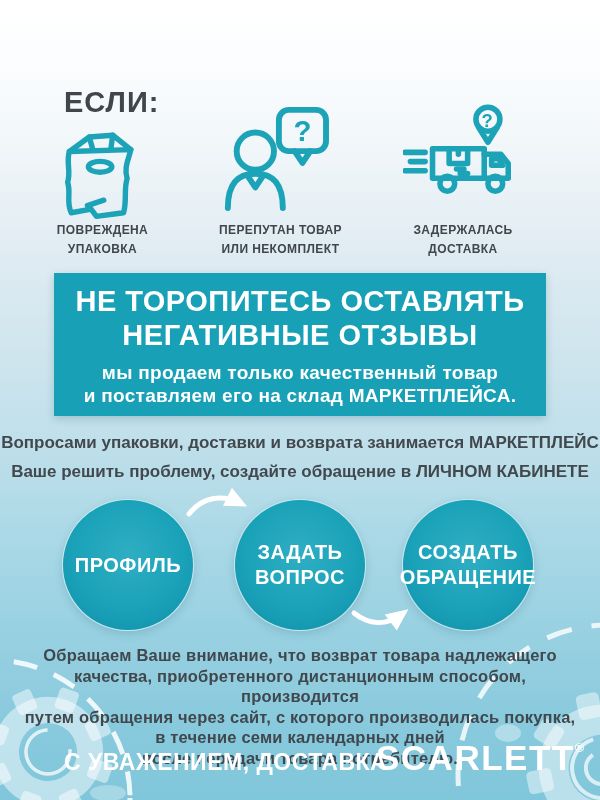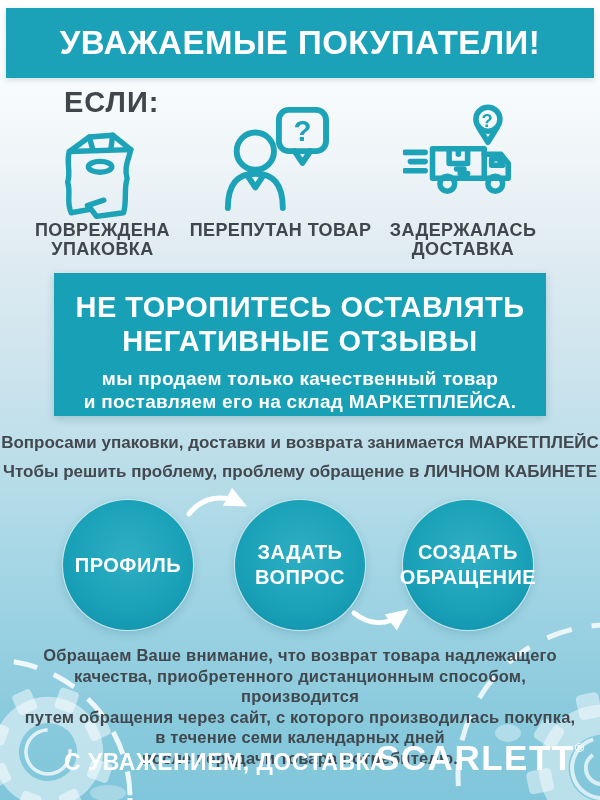--- a/index.html
+++ b/index.html
@@ -10,31 +10,31 @@
   }
   .abs{position:absolute;}
   
   #banner{top:8px;left:6px;right:6px;height:70px;background:#1CA2B8;
     display:flex;align-items:center;justify-content:center;
     box-shadow:0 2px 6px rgba(20,90,110,.18);}
   #banner .t{color:#fff;font-weight:bold;font-size:33px;letter-spacing:.5px;white-space:nowrap;}
   
   #if-heading{top:86px;left:64px;font-size:29px;font-weight:bold;color:#41464C;letter-spacing:1px;}
   
-  .issue-label{top:221px;text-align:center;color:#3F464C;font-weight:bold;font-size:18px;line-height:19px;letter-spacing:.4px;}
+  .issue-label{top:221px;text-align:center;color:#3F464C;font-weight:bold;font-size:12px;line-height:19px;letter-spacing:.4px;}
   #il1{left:20px;width:165px;}
   #il2{left:183px;width:195px;}
   #il3{left:377px;width:172px;}
   .icn{stroke:#1CA3B8;fill:none;stroke-width:6;stroke-linecap:round;stroke-linejoin:round;}
   .icn-txt{fill:#1CA3B8;stroke:none;font-weight:bold;font-family:"Liberation Sans",sans-serif;}
   
   #notice{top:273px;left:54px;width:492px;height:143px;background:#17A0B6;
     box-shadow:0 3px 8px rgba(20,90,110,.22);text-align:center;color:#fff;}
   #notice .tl{font-size:29px;font-weight:bold;line-height:34px;letter-spacing:.5px;}
-  #notice .tl1{margin-top:17px;}
+  #notice .tl1{margin-top:11px;}
   #notice .st{font-size:19px;font-weight:bold;line-height:23px;letter-spacing:.3px;}
   #notice .st1{margin-top:9px;}
   
   .info-line{left:0;right:0;text-align:center;color:#42484E;font-weight:bold;font-size:17px;}
   #info1{top:433px;}
   #info2{top:462px;}
   
   .step{width:132px;height:132px;border-radius:50%;top:499px;
     background:radial-gradient(circle at 50% 42%,#2FAEC3 0%,#1AA2B9 55%,#0D8DA7 100%);
     border:1.5px solid rgba(255,255,255,.75);box-sizing:border-box;
@@ -91,23 +91,20 @@
         <rect x="-10" y="-66" width="20" height="22" rx="4" transform="rotate(270)"></rect>
         <rect x="-10" y="-66" width="20" height="22" rx="4" transform="rotate(315)"></rect>
       </g>
       <circle r="26" fill="none" stroke="rgba(255,255,255,0.7)" stroke-width="3.5" stroke-dasharray="120 40"></circle>
       <circle r="14" fill="none" stroke="rgba(255,255,255,0.7)" stroke-width="3.5" stroke-dasharray="60 26"></circle>
     </g>
     <ellipse cx="508" cy="733" rx="13" ry="9" fill="rgba(255,255,255,0.35)"></ellipse>
     <ellipse cx="108" cy="793" rx="18" ry="8" fill="rgba(255,255,255,0.3)"></ellipse>
   </svg>
 
-  <div id="banner" class="abs">
-    <span class="t">УВАЖАЕМЫЕ ПОКУПАТЕЛИ!</span>
-  </div>
 
   <div id="if-heading" class="abs">ЕСЛИ:</div>
 
   <svg class="abs" style="left:60px;top:128px;" width="82" height="92" viewBox="0 0 90 102">
     <g class="icn" stroke-width="5.5">
       <path d="M10,26 L32,10 L58,8 L78,24"></path>
       <path d="M32,10 L36,24 M58,8 L56,23"></path>
       <path d="M10,26 C6,38 12,48 8,60 C12,72 6,82 12,94 L34,90 L40,98 L70,94 C74,80 70,68 74,56 C70,44 76,34 78,24 Z"></path>
       <ellipse cx="44" cy="43" rx="13" ry="6"></ellipse>
       <path d="M30,86 L48,80"></path>
@@ -140,35 +137,36 @@
     </g>
     <text class="icn-txt" x="85" y="26" font-size="20">?</text>
   </svg>
 
   <div id="il1" class="abs issue-label">
     <div>ПОВРЕЖДЕНА</div>
     <div>УПАКОВКА</div>
   </div>
   <div id="il2" class="abs issue-label">
     <div>ПЕРЕПУТАН ТОВАР</div>
+    <div>ИЛИ НЕКОМПЛЕКТ</div>
   </div>
   <div id="il3" class="abs issue-label">
     <div>ЗАДЕРЖАЛАСЬ</div>
     <div>ДОСТАВКА</div>
   </div>
 
   <div id="notice" class="abs">
     <div class="tl tl1">НЕ ТОРОПИТЕСЬ ОСТАВЛЯТЬ</div>
     <div class="tl">НЕГАТИВНЫЕ ОТЗЫВЫ</div>
     <div class="st st1">мы продаем только качественный товар</div>
     <div class="st">и поставляем его на склад МАРКЕТПЛЕЙСА.</div>
   </div>
 
   <div id="info1" class="abs info-line">Вопросами упаковки, доставки и возврата занимается МАРКЕТПЛЕЙС</div>
-  <div id="info2" class="abs info-line">Чтобы решить проблему, проблему обращение в ЛИЧНОМ КАБИНЕТЕ</div>
+  <div id="info2" class="abs info-line">Ваше решить проблему, создайте обращение в ЛИЧНОМ КАБИНЕТЕ</div>
 
   <div id="step2" class="abs step">
     <div>ЗАДАТЬ</div>
     <div>ВОПРОС</div>
   </div>
   <div id="step1" class="abs step">
     <div>ПРОФИЛЬ</div>
   </div>
   <div id="step3" class="abs step">
     <div>СОЗДАТЬ</div>

